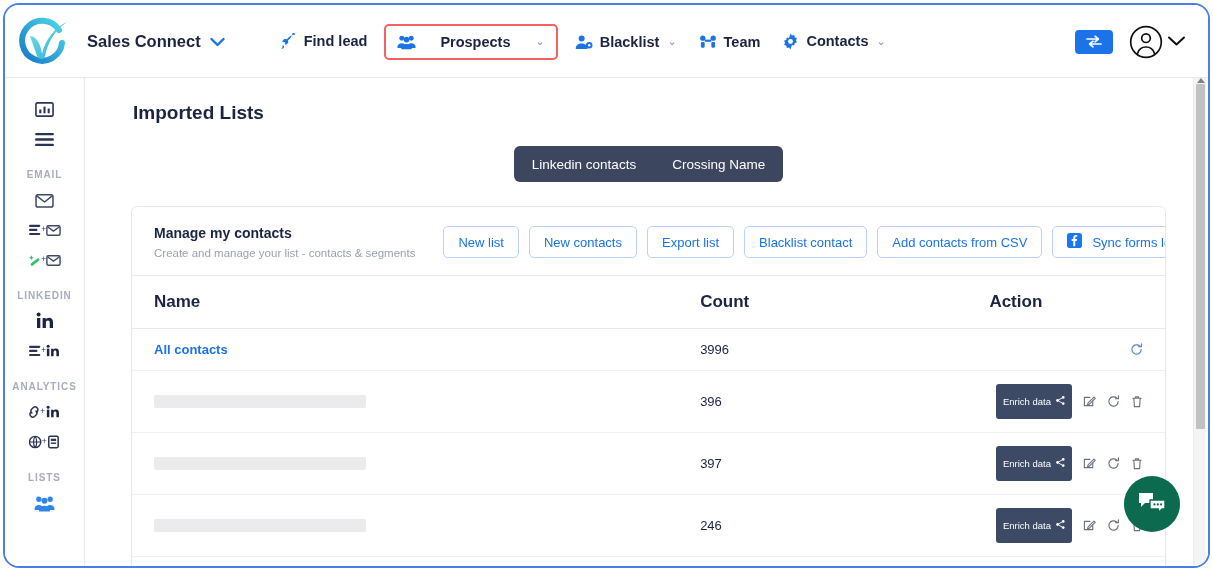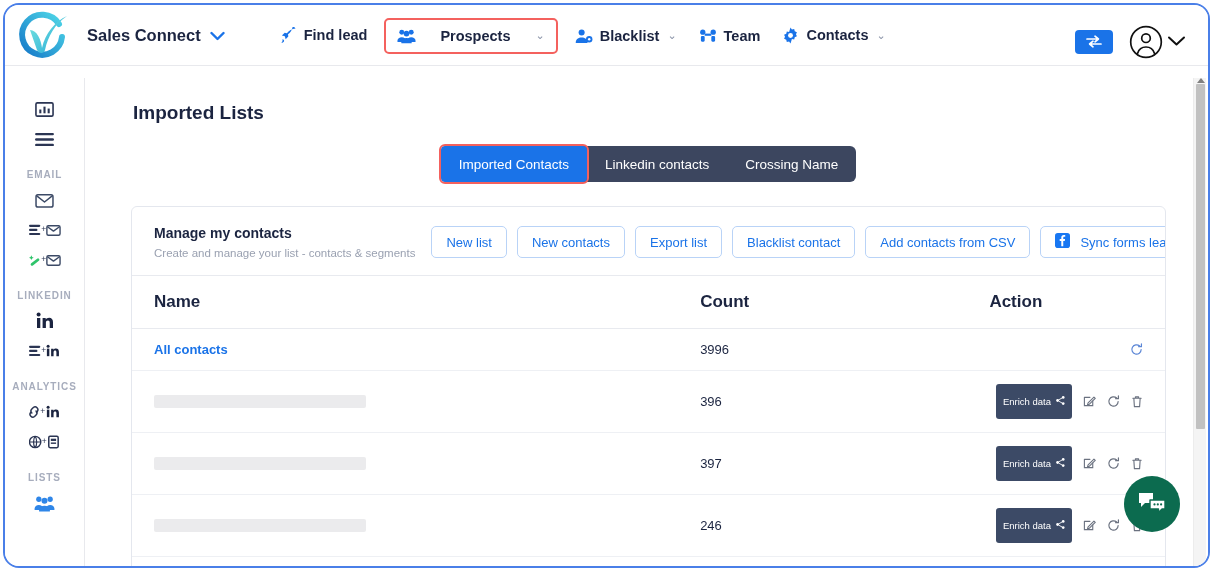--- a/index.html
+++ b/index.html
@@ -15,21 +15,21 @@
     width: 1207px; height: 565px;
     border: 2px solid #4a7fe8;
     border-radius: 16px;
     background: #ffffff;
     overflow: hidden;
   }
 
   
   .topnav {
     position: absolute; left: 0; top: 0;
-    width: 100%; height: 61px;
+    width: 100%; height: 73px;
     background: #ffffff;
     border-bottom: 1px solid #e8e9ed;
     display: flex; align-items: center;
   }
   .logo-wrap {
     width: 76px; height: 73px;
     display: flex; align-items: center; justify-content: center;
     flex: 0 0 76px;
   }
   .brand {
@@ -127,21 +127,21 @@
     border-radius: 6px;
     background: #ffffff;
     overflow: hidden;
   }
   .card-head {
     display: flex; align-items: center; padding: 18px 20px 16px 22px;
   }
   .card-head-text { flex: 0 0 auto; }
   .card-title { font-size: 14px; color: #1b2440; font-weight: 600; }
   .card-sub { font-size: 11.5px; color: #9aa1b1; margin-top: 6px; }
-  .btn-row { display: flex; gap: 10px; margin-left: 16px; }
+  .btn-row { display: flex; gap: 10px; margin-left: 28px; }
   .btn {
     border: 1px solid #b9d3f7; background: #ffffff; color: #1a73e8;
     font-size: 13px; border-radius: 5px; padding: 0 14px;
     height: 32px; display: flex; align-items: center; gap: 10px;
     cursor: pointer; white-space: nowrap;
     font-family: "Liberation Sans", sans-serif;
   }
 
   
   .tbl { width: 100%; border-collapse: collapse; }
@@ -444,21 +444,20 @@
       </span>
     </div>
   </div>
 
   <div class="main">
 
     <div class="page-title">Imported Lists</div>
 
     <div class="tabbar-wrap">
       <div class="tabbar">
-        <div class="tab active highlighted">Imported Contacts</div>
         <div class="tab">Linkedin contacts</div>
         <div class="tab">Crossing Name</div>
       </div>
     </div>
 
     <div class="card">
 
       <div class="card-head">
         <div class="card-head-text">
           <div class="card-title">Manage my contacts</div>

